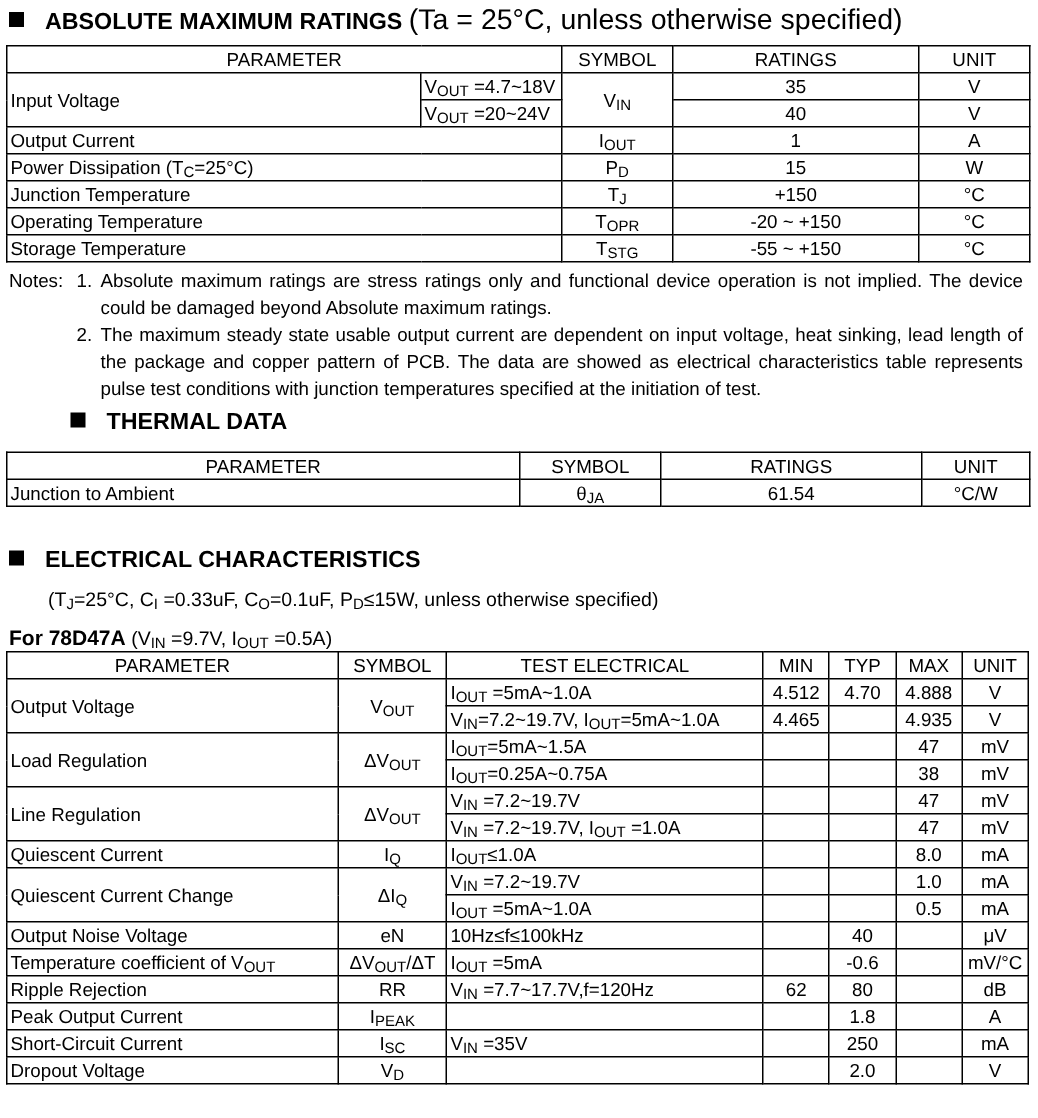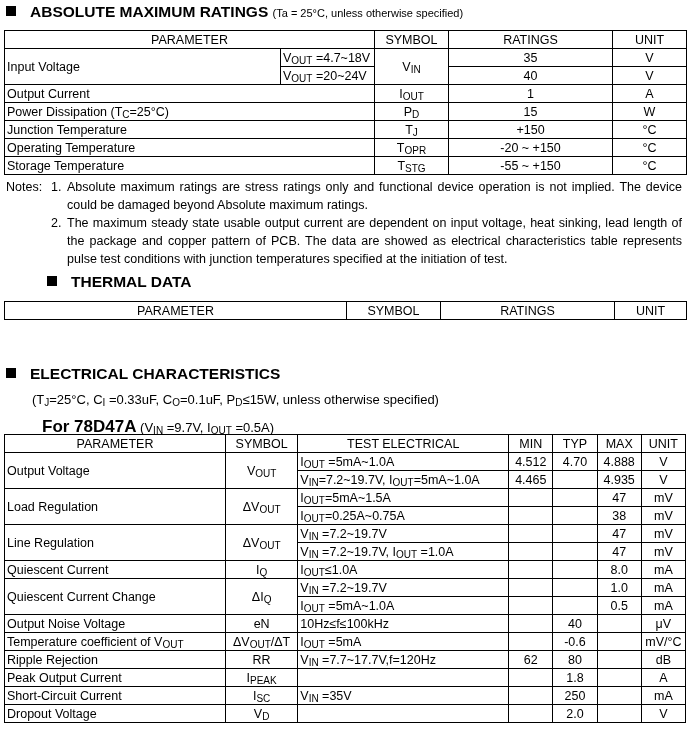--- a/index.html
+++ b/index.html
@@ -1,34 +1,34 @@
 <!DOCTYPE html>
 <html><head>
 <meta charset="utf-8">
 <style>
   html, body { margin:0; padding:0; background:#ffffff; }
   body { width:692px; height:745px; position:relative; overflow:hidden;
          font-family:"Liberation Sans", sans-serif; color:#000; font-size:12.5px; }
   .sec-title { position:absolute; left:6px; font-weight:bold; font-size:15.5px; white-space:nowrap; }
   .sec-title .sq { display:inline-block; width:10px; height:10px; background:#000; margin-right:14px; vertical-align:1px; }
-  .sec-title .cond { font-weight:normal; font-size:11px; }
+  .sec-title .cond { font-weight:normal; font-size:19px; }
   table { position:absolute; border-collapse:collapse; table-layout:fixed; }
   td, th { border:1px solid #000; padding:0 2px; height:17px; line-height:16px; font-weight:normal; font-size:12.5px; white-space:nowrap; overflow:hidden; }
   th { text-align:center; }
   .c { text-align:center; }
   .l { text-align:left; }
   sub { font-size:10px; vertical-align:-2px; line-height:0; }
   .notes { position:absolute; left:6px; top:178px; width:676px; font-size:12.5px; line-height:18px; }
   .note-row { display:flex; }
   .note-lbl { width:45px; flex:none; }
   .note-num { width:16px; flex:none; }
   .note-txt { text-align:justify; flex:1; }
   .cond-line { position:absolute; left:32px; top:392px; font-size:13px; white-space:nowrap; }
   .for-line { position:absolute; left:6px; top:417px; font-size:13px; white-space:nowrap; }
-  .for-line b { font-size:17px;margin-left:36px; }
+  .for-line b { font-size:14px; }
 </style>
 </head>
 <body>
 
 <div class="sec-title" style="top:3px;">
   <span class="sq"></span><span>ABSOLUTE MAXIMUM RATINGS</span>
   <span class="cond">(Ta = 25°C, unless otherwise specified)</span>
 </div>
 
 <table style="left:4px; top:30px; width:682px;">
@@ -114,20 +114,26 @@
       <col style="width:94px">
       <col style="width:174px">
       <col style="width:72px">
     </colgroup>
   <tbody>
       <tr>
     <th>PARAMETER</th>
     <th>SYMBOL</th>
     <th>RATINGS</th>
     <th>UNIT</th>
+  </tr>
+  <tr>
+    <td class="l">Junction to Ambient</td>
+    <td class="c"><span>θ</span><sub>JA</sub></td>
+    <td class="c">61.54</td>
+    <td class="c">°C/W</td>
   </tr>
 </tbody>
   </table>
 
 <div class="sec-title" style="top:365px;">
   <span class="sq"></span><span>ELECTRICAL CHARACTERISTICS</span>
 </div>
 <div class="cond-line">
   <span>(T</span><sub>J</sub><span>=25°C, C</span><sub>I</sub><span> =0.33uF, C</span><sub>O</sub><span>=0.1uF, P</span><sub>D</sub><span>≤15W, unless otherwise specified)</span>
 </div>

